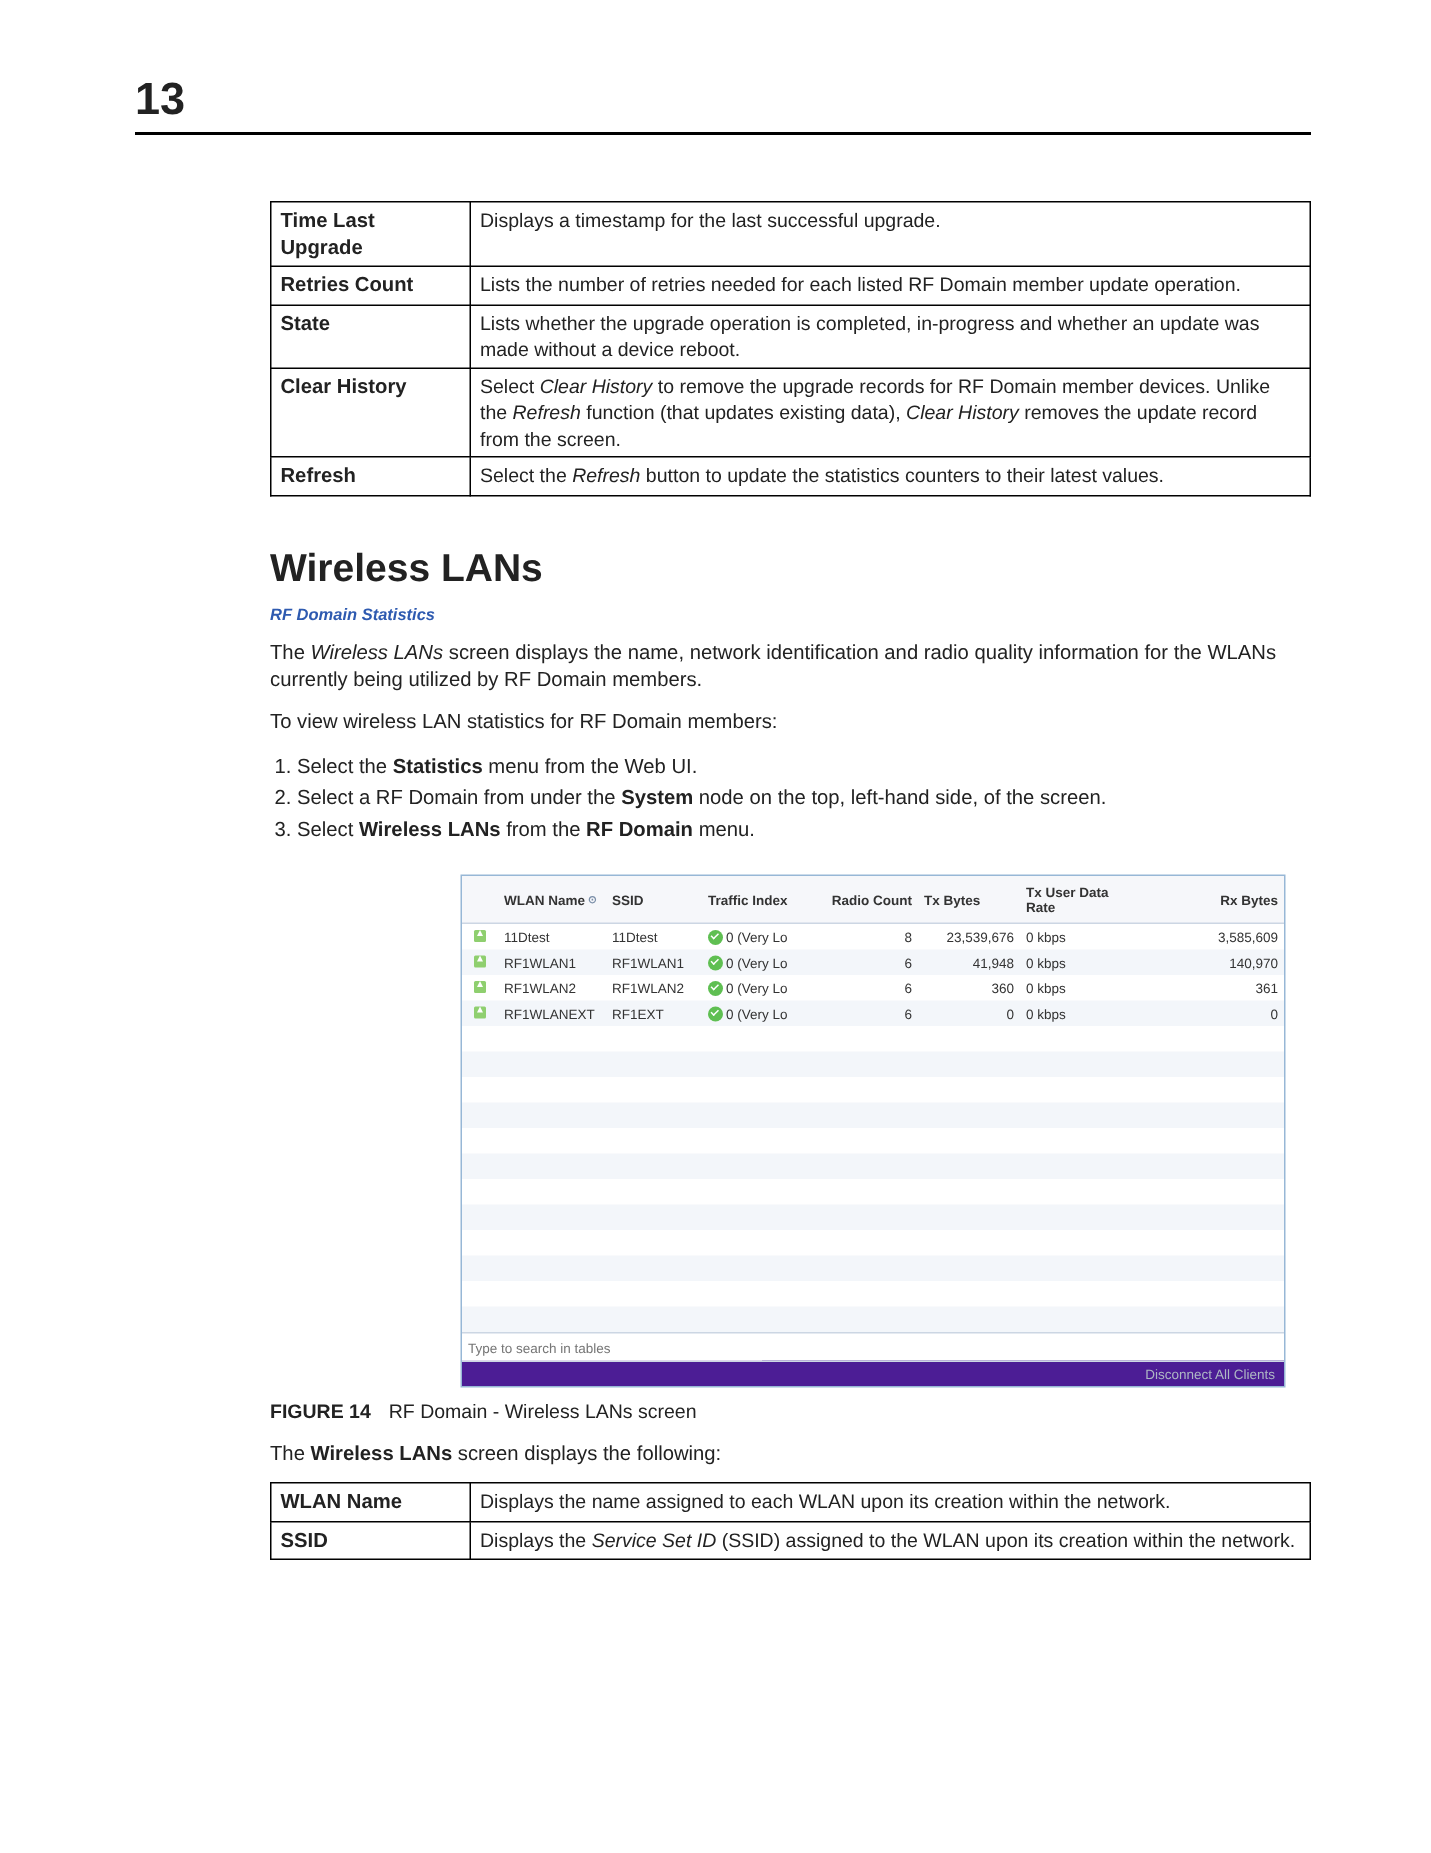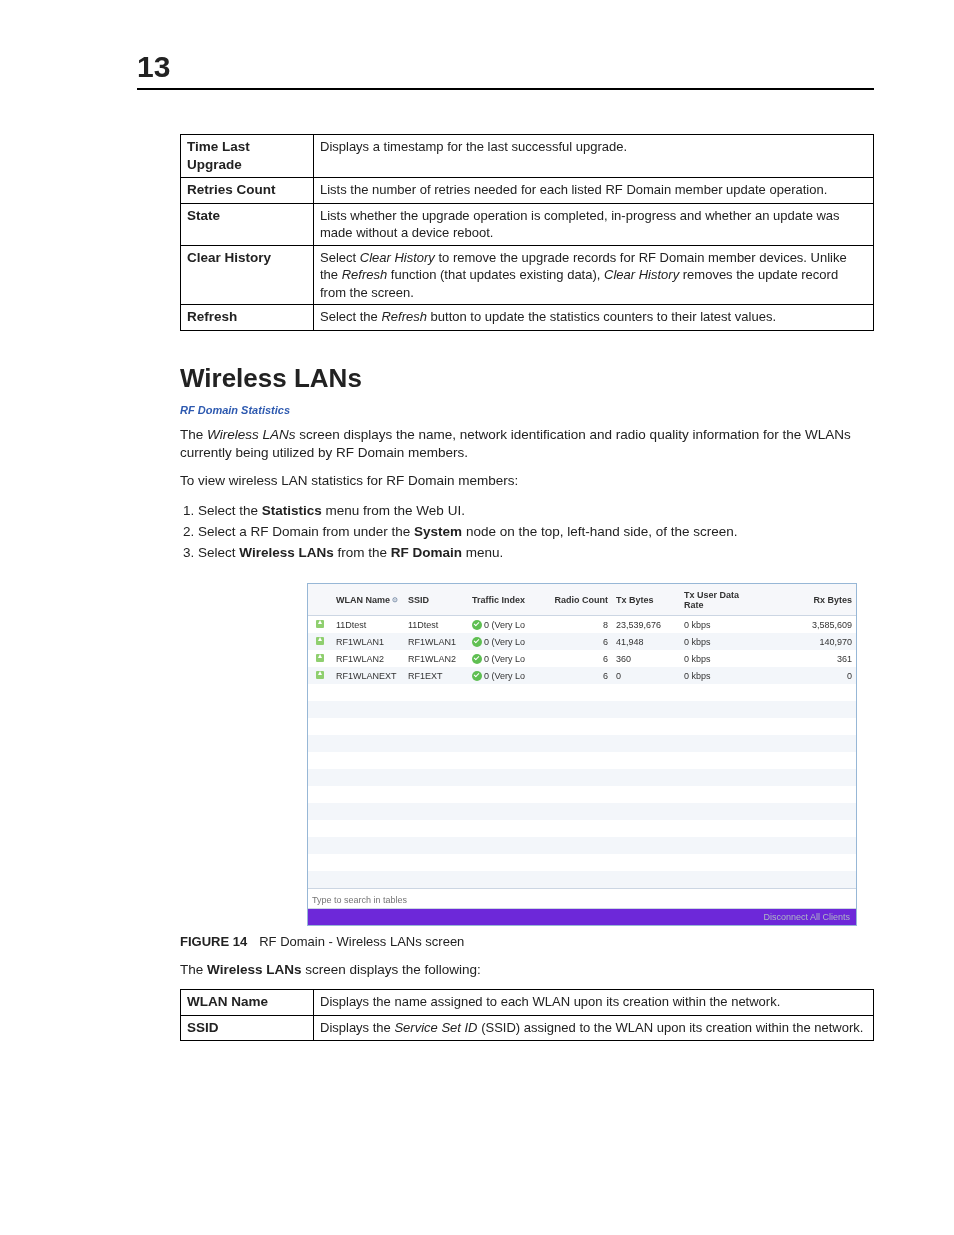--- a/index.html
+++ b/index.html
@@ -14,21 +14,20 @@
     padding: 50px 80px 40px 90px;
     position: relative;
   }
   .page-number {
     font-size: 30px;
     font-weight: 700;
     font-family: "Arial Narrow", Arial, sans-serif;
     border-bottom: 2px solid #000;
     padding-bottom: 4px;
     margin-bottom: 44px;
-    margin-left: 47px;
   }
   .indent { margin-left: 90px; }
   table.desc {
     width: 100%;
     border-collapse: collapse;
     font-size: 13px;
     line-height: 1.35;
     margin-bottom: 32px;
   }
   table.desc td {
@@ -93,21 +92,21 @@
   .shot-head > div, .shot-row > div {
     padding: 3px 4px;
     overflow: hidden;
     white-space: nowrap;
   }
   .c-icon { width: 24px; text-align:center;}
   .c-name { width: 72px; }
   .c-ssid { width: 64px; }
   .c-traf { width: 76px; display:flex; align-items:center; gap:2px;}
   .c-radio{ width: 68px; text-align:right;}
-  .c-txb  { width: 68px; }
+  .c-txb  { width: 68px; text-align:right;}
   .c-txu  { width: 68px; }
   .c-rxb  { flex: 1; text-align:right; padding-right:8px;}
   .shot-row { height: 17px; align-items: center; }
   .shot-body-rows .shot-row:nth-child(even){ background:#f3f6fa; }
   .sort-bubble{
     display:inline-block; vertical-align:middle;
     font-size:7px; color:#7a8ea8; margin-left:2px;
   }
   .arrow-icon{
     display:inline-block;width:8px;height:8px;background:#8fcf6f;border-radius:1px;position:relative;
@@ -124,21 +123,21 @@
     border-left:1.5px solid #fff;border-bottom:1.5px solid #fff;transform:rotate(-45deg);
   }
   .shot-search{
     border-top:1px solid #ccd6e3;
   }
   .shot-search input{
     border:none; outline:none; font-size:9px; padding:3px 4px; width:200px; color:#666;
     font-family: Tahoma, Arial, sans-serif;
   }
   .shot-foot{
-    background:#6d28d9; text-align:right; padding:3px 6px;
+    background:#4c1d95; text-align:right; padding:3px 6px;
     font-size:9px; color:#aeb7c4; border-top:1px solid #ccd6e3;
   }
   .fig-caption{
     font-size:13px; margin:8px 0 12px 0;
   }
   .fig-caption .figlabel{
     font-family:"Arial Narrow",Arial,sans-serif; font-weight:700;
     margin-right:12px;
   }
 </style>

